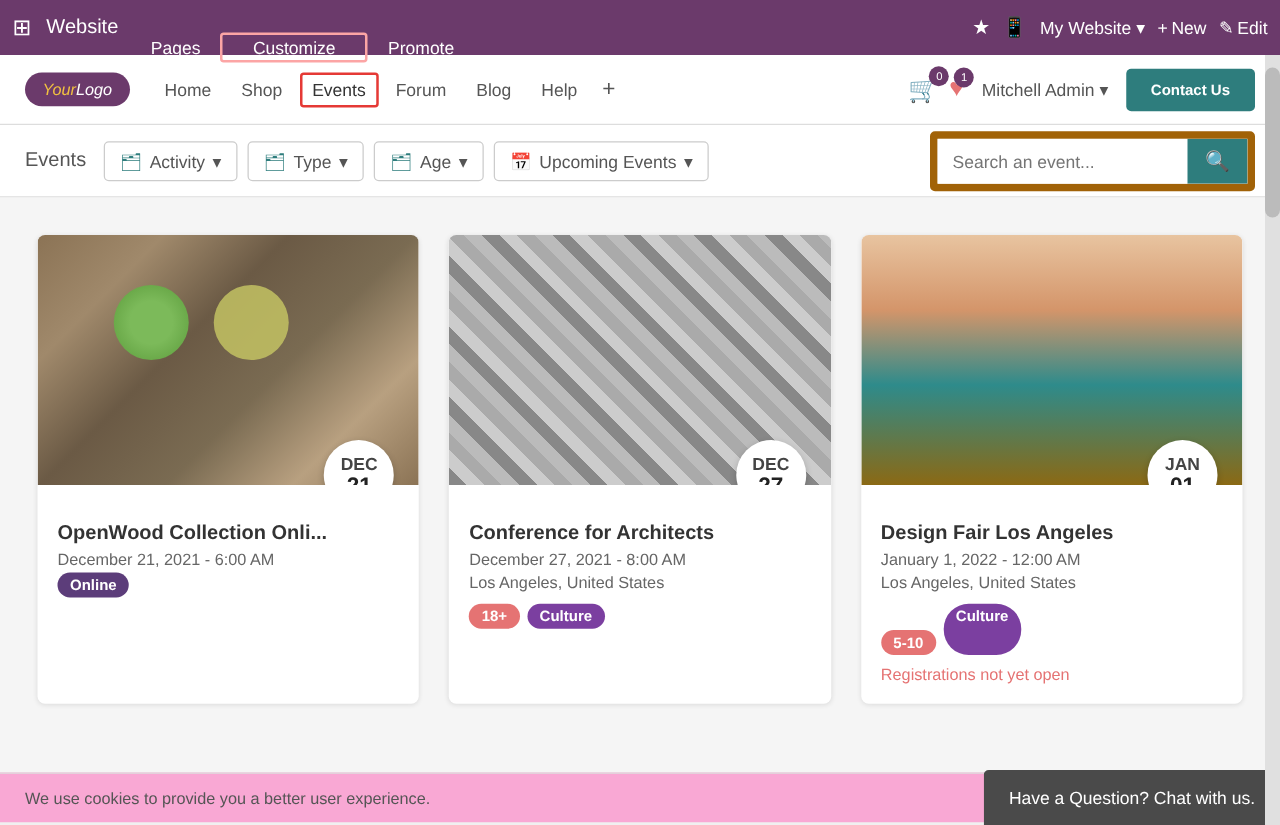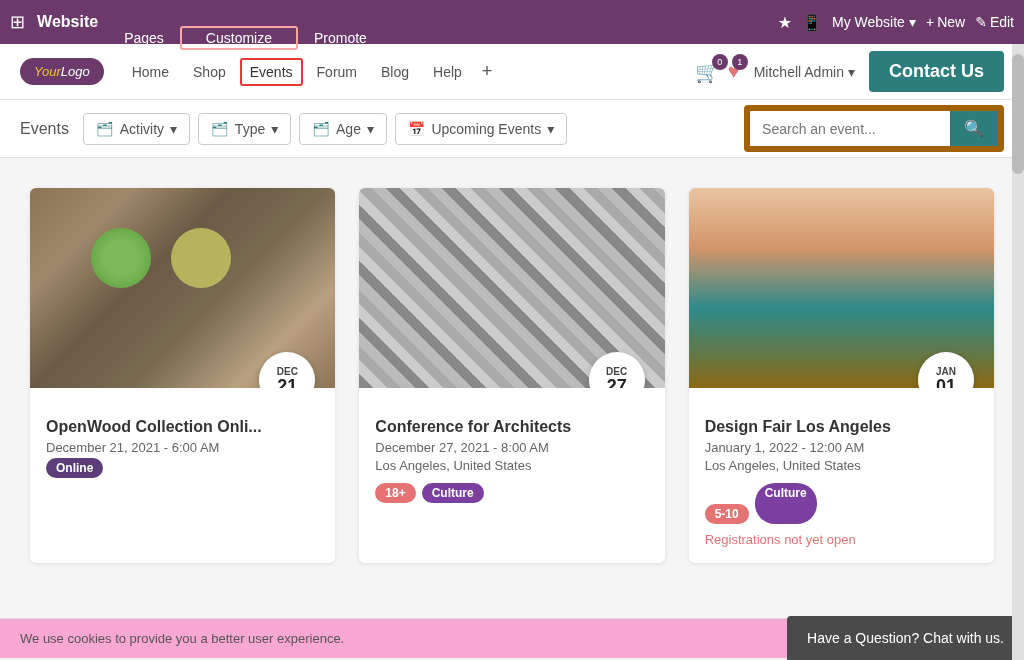--- a/index.html
+++ b/index.html
@@ -9,21 +9,21 @@
     .admin-bar {
       background: #6b3a6b;
       color: white;
       height: 44px;
       display: flex;
       align-items: center;
       padding: 0 10px;
       gap: 6px;
     }
     .admin-bar .grid-icon { font-size: 18px; margin-right: 6px; color: white; cursor: pointer; }
-    .admin-bar .website-label { font-weight: bold; font-size: 16px; margin-right: 10px; }
+    .admin-bar .website-label { font-weight: normal; font-size: 16px; margin-right: 10px; }
     .admin-bar .nav-item {
       color: white;
       padding: 4px 10px;
       cursor: pointer;
       font-size: 14px;
       border-radius: 3px;
       text-decoration: none;
       margin-top: 31px;
     }
     .admin-bar .nav-item.highlighted {
@@ -122,21 +122,21 @@
       justify-content: center;
     }
     .user-btn { color: #555; cursor: pointer; font-size: 14px; display: flex; align-items: center; gap: 4px; margin-right: 10px; }
     .contact-btn {
       background: #2e7d7d;
       color: white;
       border: none;
       padding: 10px 20px;
       border-radius: 4px;
       cursor: pointer;
-      font-size: 18px;
+      font-size: 12px;
       font-weight: bold;
     }
 
     
     .filter-bar {
       background: white;
       height: 58px;
       display: flex;
       align-items: center;
       padding: 0 20px;
@@ -242,21 +242,21 @@
       border-radius: 50%;
       width: 56px;
       height: 56px;
       display: flex;
       flex-direction: column;
       align-items: center;
       justify-content: center;
       box-shadow: 0 2px 6px rgba(0,0,0,0.2);
       z-index: 2;
     }
-    .date-badge .month { font-size: 10px; font-weight: bold; color: #444; text-transform: uppercase; }
+    .date-badge .month { font-size: 14px; font-weight: bold; color: #444; text-transform: uppercase; }
     .date-badge .day { font-size: 18px; font-weight: bold; color: #222; line-height: 1; }
     .event-card-body {
       padding: 30px 16px 16px;
     }
     .event-title { font-size: 16px; font-weight: bold; color: #333; margin-bottom: 4px; }
     .event-date { font-size: 13px; color: #666; margin-bottom: 3px; }
     .event-location { font-size: 13px; color: #666; margin-bottom: 10px; }
     .event-tags { display: flex; gap: 6px; flex-wrap: wrap; }
     .tag {
       padding: 3px 10px;

